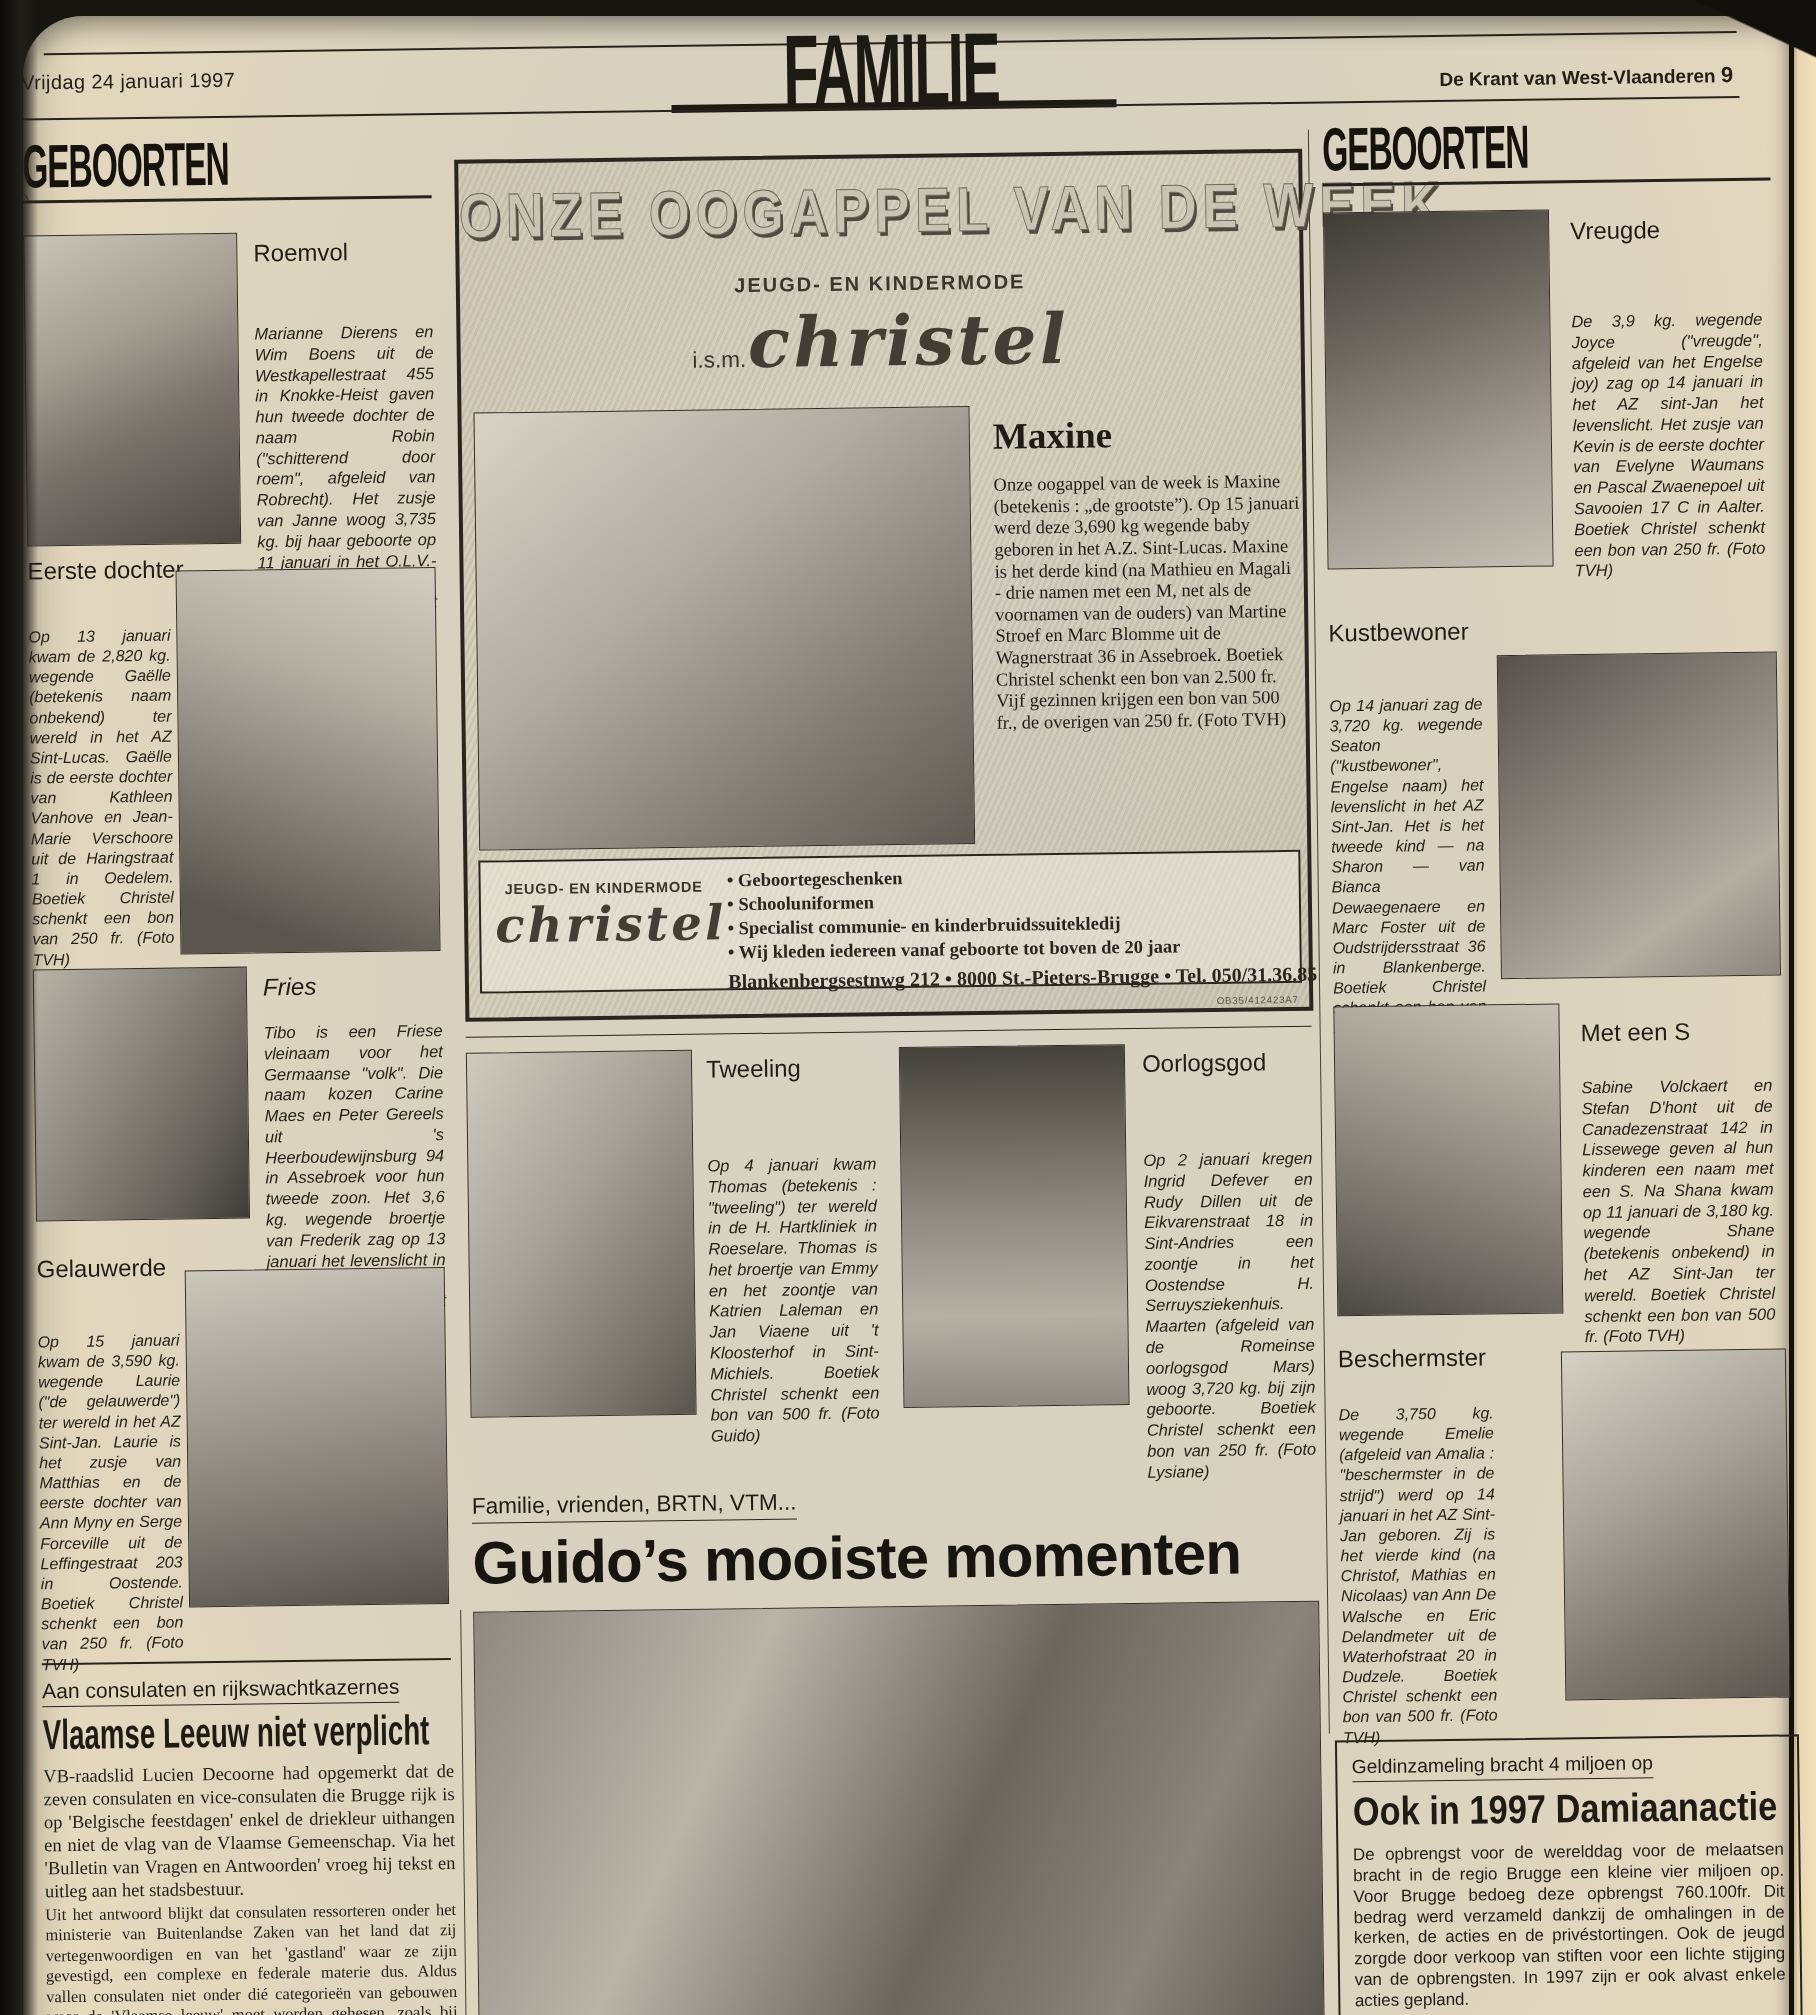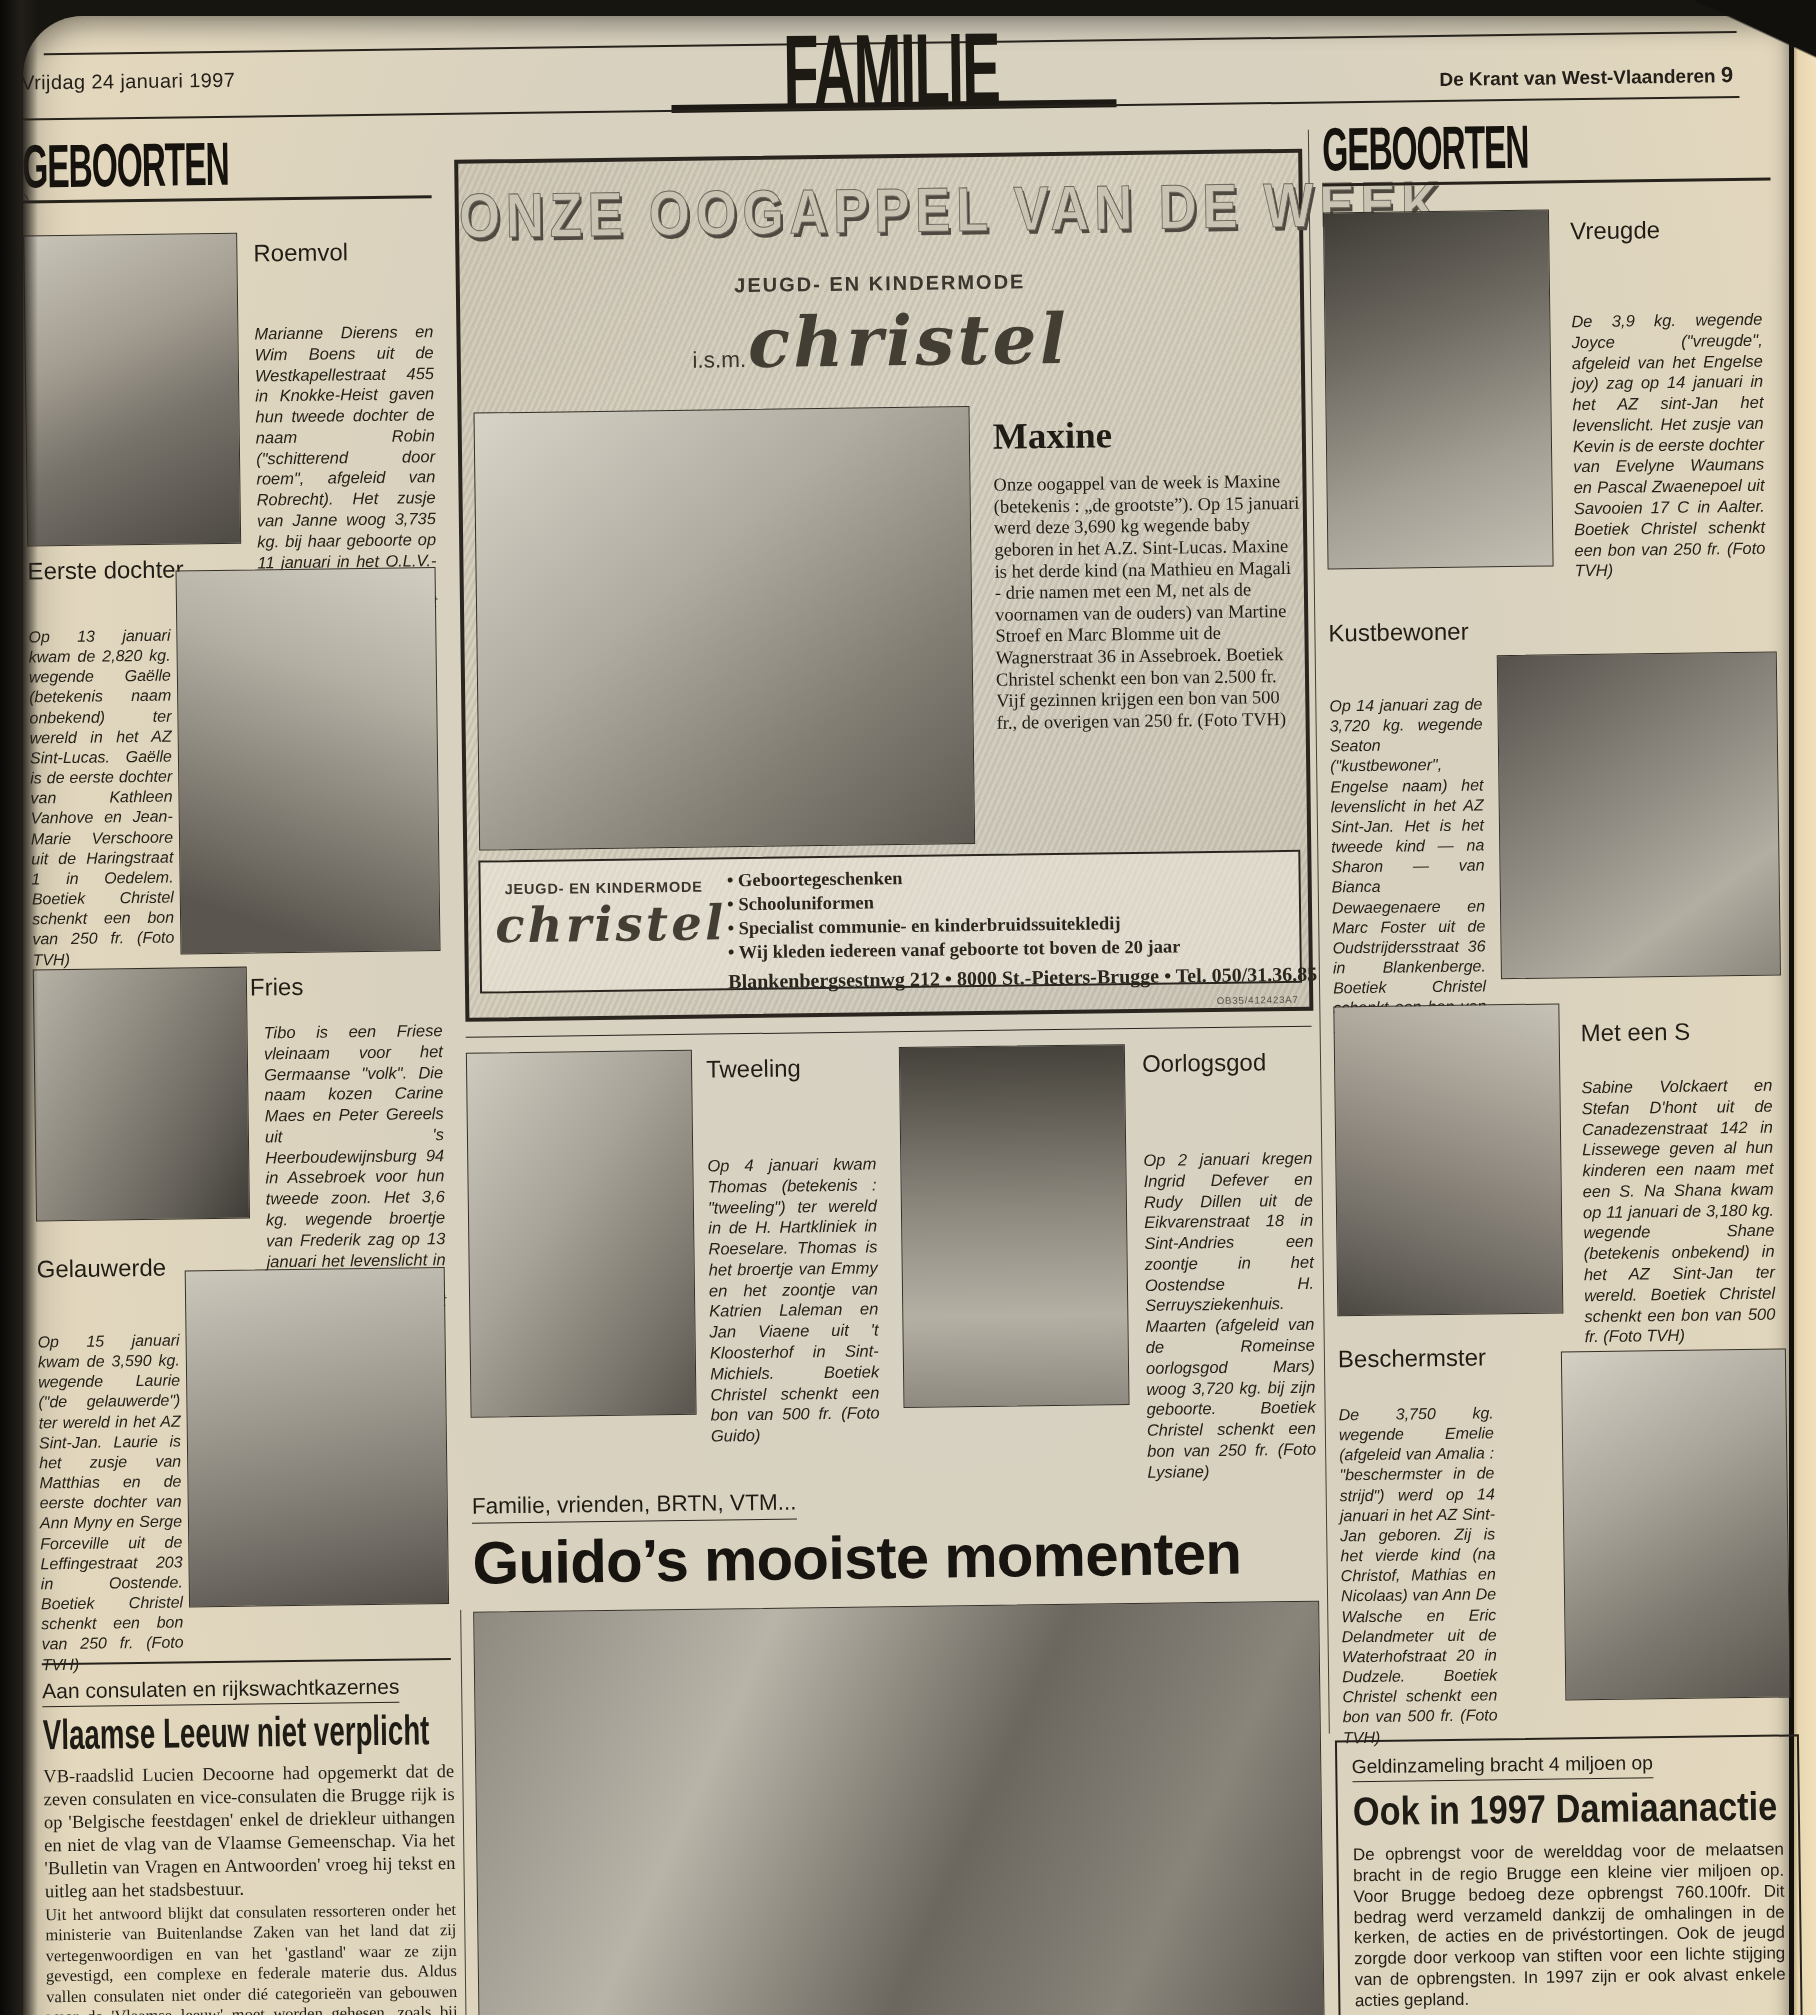--- a/index.html
+++ b/index.html
@@ -126,21 +126,21 @@
 
   <div class="photo ph1" style="left:37px;top:224px;width:214px;height:311px;"></div>
   <div class="abs ann-title" style="left:267px;top:231px;">Roemvol</div>
   <div class="abs ann-text" style="left:267px;top:315px;width:179px;">Marianne Dierens en Wim Boens uit de Westkapellestraat 455 in Knokke-Heist gaven hun tweede dochter de naam Robin ("schitterend door roem", afgeleid van Robrecht). Het zusje van Janne woog 3,735 kg. bij haar geboorte op 11 januari in het O.L.V.-Ter-Lindenziekenhuis. Boetiek Christel schenkt een bon van 500 fr. (Foto TVH)</div>
 
   <div class="abs ann-title" style="left:37px;top:546px;">Eerste dochter</div>
   <div class="photo ph2" style="left:185px;top:561px;width:260px;height:384px;"></div>
   <div class="abs ann-text narrow" style="left:37px;top:616px;width:142px;">Op 13 januari kwam de 2,820 kg. wegende Gaëlle (betekenis naam onbekend) ter wereld in het AZ Sint-Lucas. Gaëlle is de eerste dochter van Kathleen Vanhove en Jean-Marie Verschoore uit de Haringstraat 1 in Oedelem. Boetiek Christel schenkt een bon van 250 fr. (Foto TVH)</div>
 
   <div class="photo ph3" style="left:37px;top:958px;width:214px;height:252px;"></div>
-  <div class="abs ann-title" style="left:254px;top:965px;">Fries</div>
+  <div class="abs ann-title" style="left:267px;top:965px;font-style:italic;">Fries</div>
   <div class="abs ann-text" style="left:267px;top:1014px;width:179px;">Tibo is een Friese vleinaam voor het Germaanse "volk". Die naam kozen Carine Maes en Peter Gereels uit 's Heerboudewijnsburg 94 in Assebroek voor hun tweede zoon. Het 3,6 kg. wegende broertje van Frederik zag op 13 januari het levenslicht in het AZ Sint-Lucas. Boetiek Christel schenkt een bon van 500 fr. (Foto TVH)</div>
 
   <div class="abs ann-title" style="left:37px;top:1244px;">Gelauwerde</div>
   <div class="photo ph4" style="left:185px;top:1261px;width:260px;height:337px;"></div>
   <div class="abs ann-text narrow" style="left:37px;top:1321px;width:142px;">Op 15 januari kwam de 3,590 kg. wegende Laurie ("de gelauwerde") ter wereld in het AZ Sint-Jan. Laurie is het zusje van Matthias en de eerste dochter van Ann Myny en Serge Forceville uit de Leffingestraat 203 in Oostende. Boetiek Christel schenkt een bon van 250 fr. (Foto TVH)</div>
 
   <div class="abs rule" style="left:37px;top:1652px;width:409px;height:1.6px;"></div>
   <div class="abs kicker" style="left:37px;top:1668px;">Aan consulaten en rijkswachtkazernes</div>
   <div class="abs headline-xl" style="left:37px;top:1700px;">
     <span class="squeeze66">Vlaamse Leeuw niet verplicht</span>

